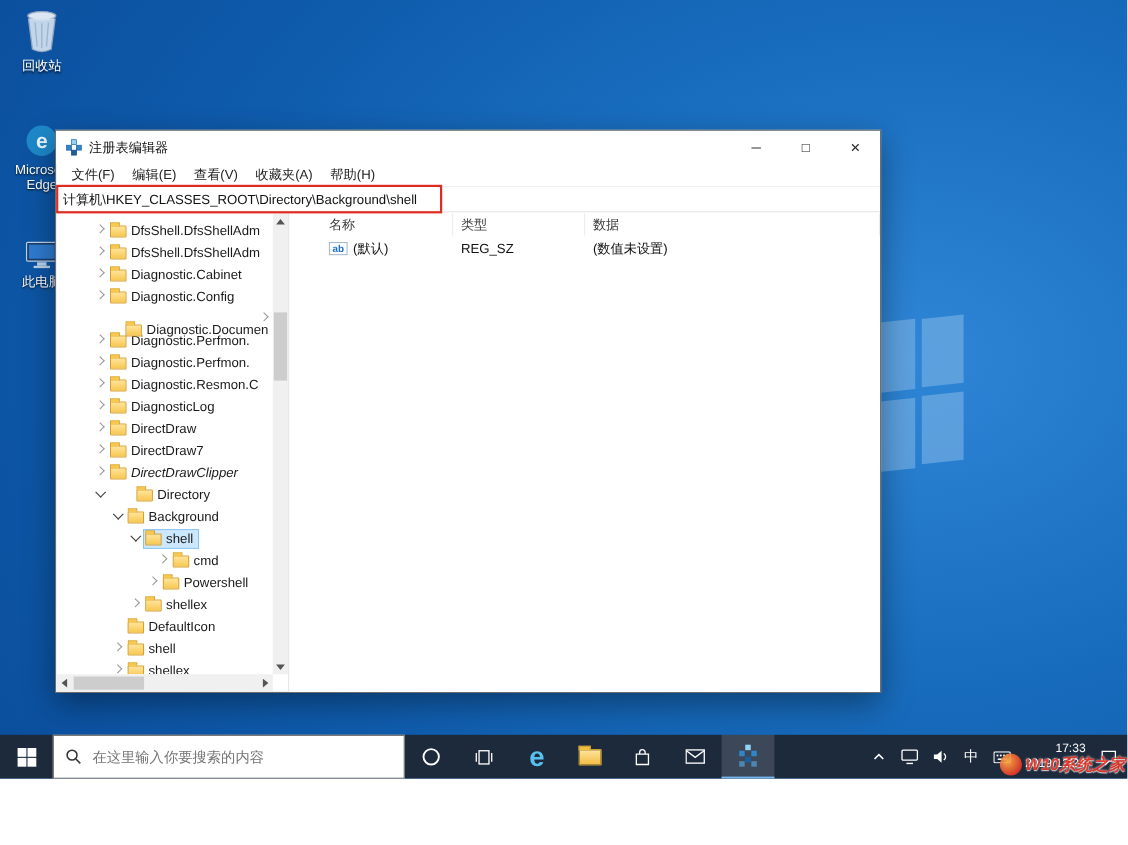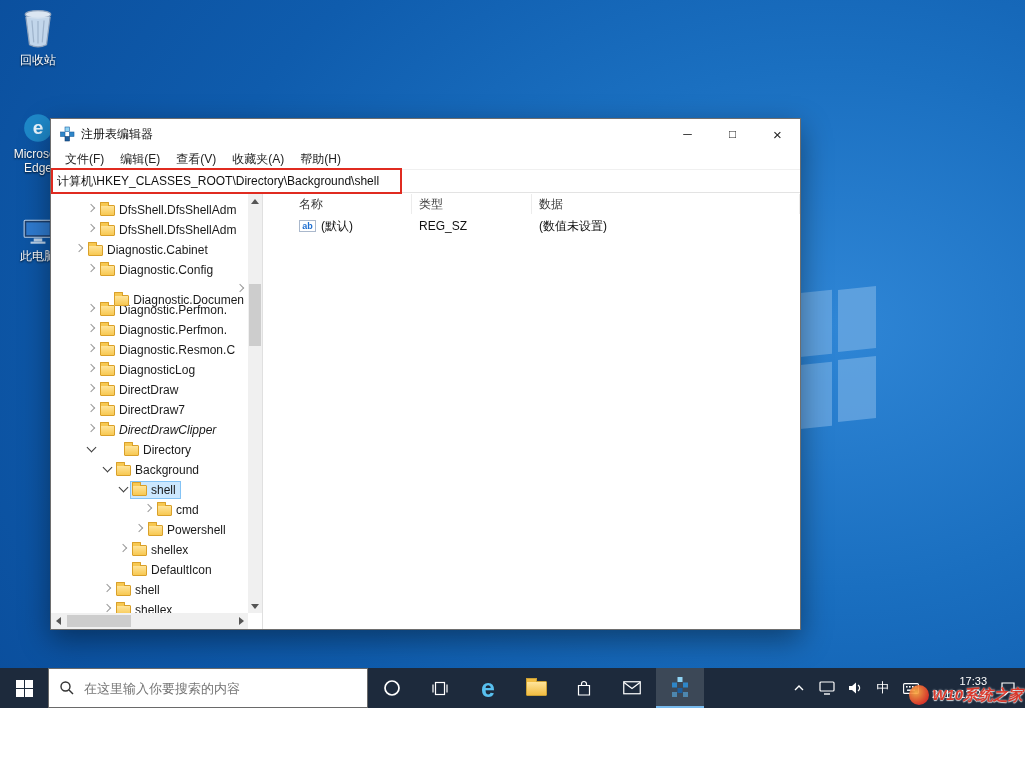--- a/index.html
+++ b/index.html
@@ -173,21 +173,21 @@
                 <span class="tlabel">DfsShell.DfsShellAdm</span>
               </span>
             </div>
             <div class="titem" style="padding-left: 34px;">
               <span class="chev collapsed"></span>
               <span class="node">
                 <span class="folder"></span>
                 <span class="tlabel">DfsShell.DfsShellAdm</span>
               </span>
             </div>
-            <div class="titem" style="padding-left: 22px;">
+            <div class="titem" style="padding-left: 34px;">
               <span class="chev collapsed"></span>
               <span class="node">
                 <span class="folder"></span>
                 <span class="tlabel">Diagnostic.Cabinet</span>
               </span>
             </div>
             <div class="titem" style="padding-left: 34px;">
               <span class="chev collapsed"></span>
               <span class="node">
                 <span class="folder"></span>
@@ -285,21 +285,21 @@
                 <span class="tlabel">Powershell</span>
               </span>
             </div>
             <div class="titem" style="padding-left: 66px;">
               <span class="chev collapsed"></span>
               <span class="node">
                 <span class="folder"></span>
                 <span class="tlabel">shellex</span>
               </span>
             </div>
-            <div class="titem" style="padding-left: 50px; gap: 16px;">
+            <div class="titem" style="padding-left: 50px;">
               <span class="chev none"></span>
               <span class="node">
                 <span class="folder"></span>
                 <span class="tlabel">DefaultIcon</span>
               </span>
             </div>
             <div class="titem" style="padding-left: 50px;">
               <span class="chev collapsed"></span>
               <span class="node">
                 <span class="folder"></span>

